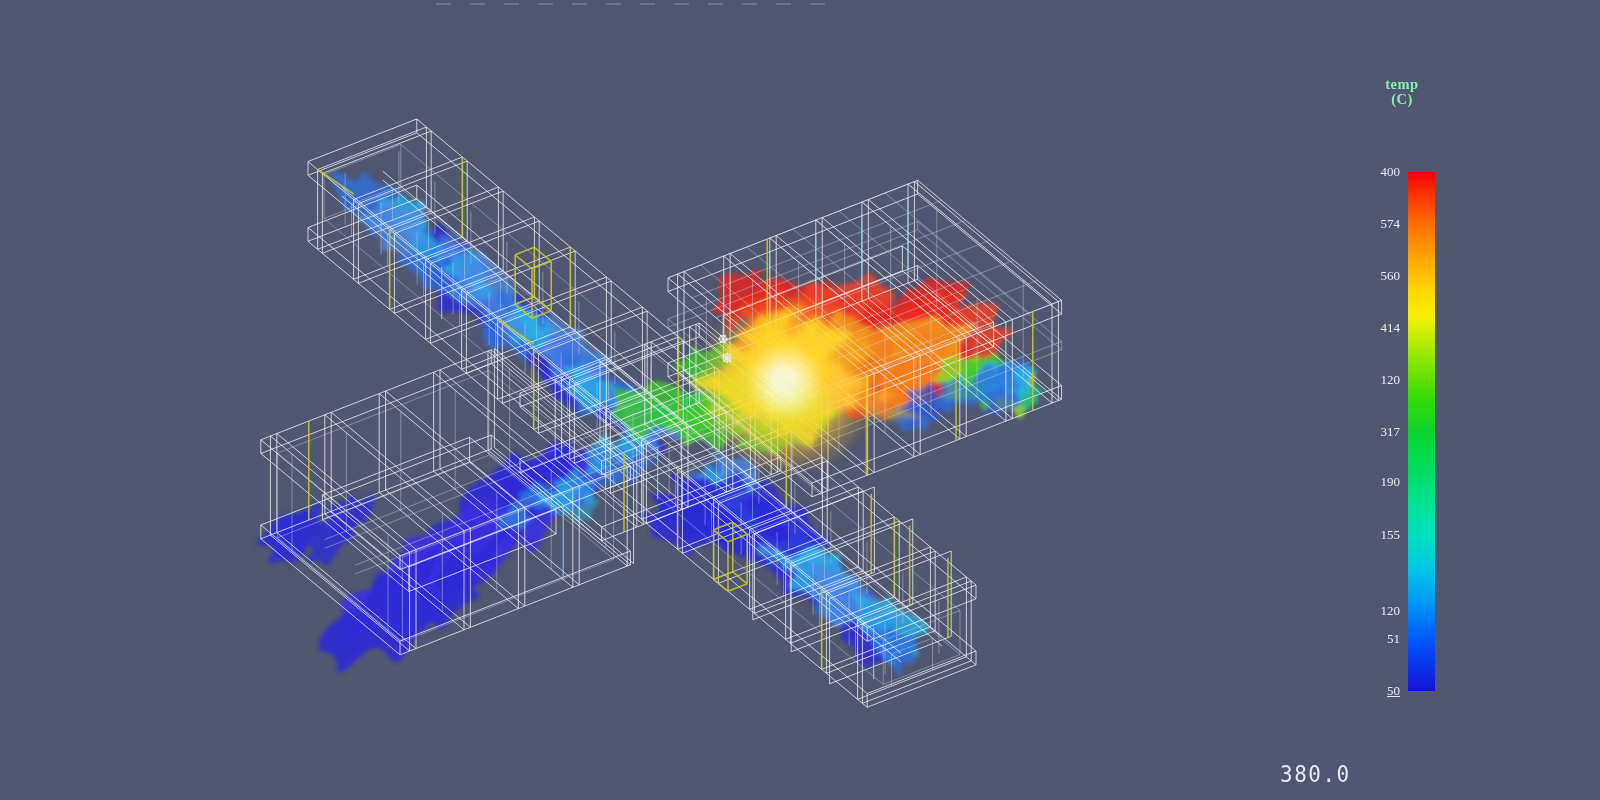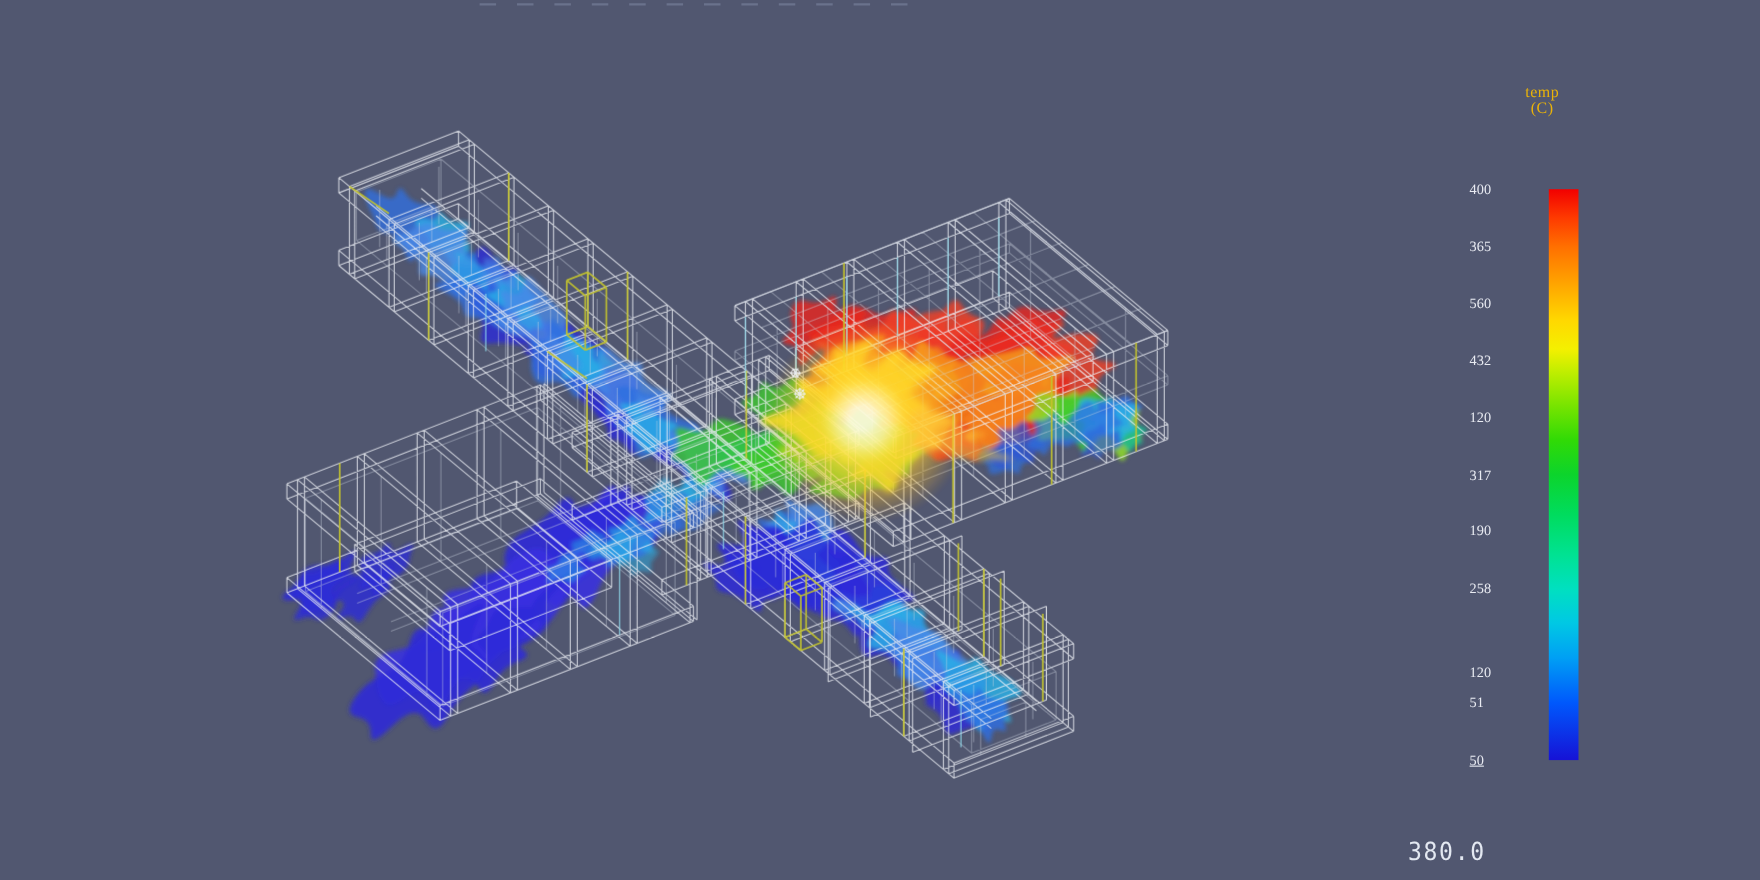--- a/index.html
+++ b/index.html
@@ -4,28 +4,28 @@
 <style>
   html,body{margin:0;padding:0;}
   body{
     width:1600px;height:800px;overflow:hidden;position:relative;
     background:#515770;
     font-family:"Liberation Serif", serif;
   }
   #viewport{position:absolute;left:0;top:0;width:1600px;height:800px;display:block;}
   .legend-title{
     position:absolute;left:1352px;top:77px;width:100px;
-    text-align:center;color:#eab308;font-size:14.5px;line-height:15px;
-    font-family:"Liberation Serif", serif;letter-spacing:.5px;
+    text-align:center;color:#86efac;font-size:14.5px;line-height:15px;
+    font-family:"Liberation Serif", serif;letter-spacing:.5px;font-weight:bold;
   }
   #colorbar{
     position:absolute;left:1408px;top:172px;width:27px;height:519px;
   }
   .tick{
-    position:absolute;left:1336px;width:64px;text-align:left;
+    position:absolute;left:1336px;width:64px;text-align:right;
     color:#e9ebf2;font-size:13px;font-family:"Liberation Serif", serif;
   }
   #sim-time{
     position:absolute;left:1280px;top:761px;
     color:#e3e8f1;font-size:21px;letter-spacing:1.5px;
     font-family:"DejaVu Sans Mono", monospace;
     transform:scaleY(1.08);transform-origin:top left;
   }
 </style>
 </head>
@@ -221,24 +221,24 @@
     </g>
 </svg>
 
 <div class="legend-title">
   <span>temp</span><br>
   <span>(C)</span>
 </div>
 <div id="colorbar" style="background: linear-gradient(rgb(242, 0, 0) 0%, rgb(254, 58, 0) 5%, rgb(255, 111, 0) 10%, rgb(255, 168, 0) 17%, rgb(255, 216, 0) 23%, rgb(244, 240, 0) 28%, rgb(192, 238, 0) 32%, rgb(119, 228, 0) 38%, rgb(48, 218, 6) 44%, rgb(12, 212, 44) 50%, rgb(0, 220, 94) 57%, rgb(0, 226, 146) 64%, rgb(0, 224, 192) 70%, rgb(0, 200, 228) 76%, rgb(0, 160, 244) 82%, rgb(0, 88, 252) 90%, rgb(22, 18, 214) 100%);"></div>
 <div id="tick-container">
     <div class="tick" style="top: 164px;">400</div>
-    <div class="tick" style="top: 215.9px;">365</div>
+    <div class="tick" style="top: 215.9px;">574</div>
     <div class="tick" style="top: 267.8px;">560</div>
-    <div class="tick" style="top: 319.7px;">432</div>
+    <div class="tick" style="top: 319.7px;">414</div>
     <div class="tick" style="top: 371.6px;">120</div>
     <div class="tick" style="top: 423.5px;">317</div>
     <div class="tick" style="top: 474px;">190</div>
-    <div class="tick" style="top: 527.3px;">258</div>
+    <div class="tick" style="top: 527.3px;">155</div>
     <div class="tick" style="top: 603px;">120</div>
     <div class="tick" style="top: 631.1px;">51</div>
     <div class="tick" style="top: 683px; text-decoration: underline;">50</div>
   </div>
 <div id="sim-time">380.0</div>
 
 </body></html>

